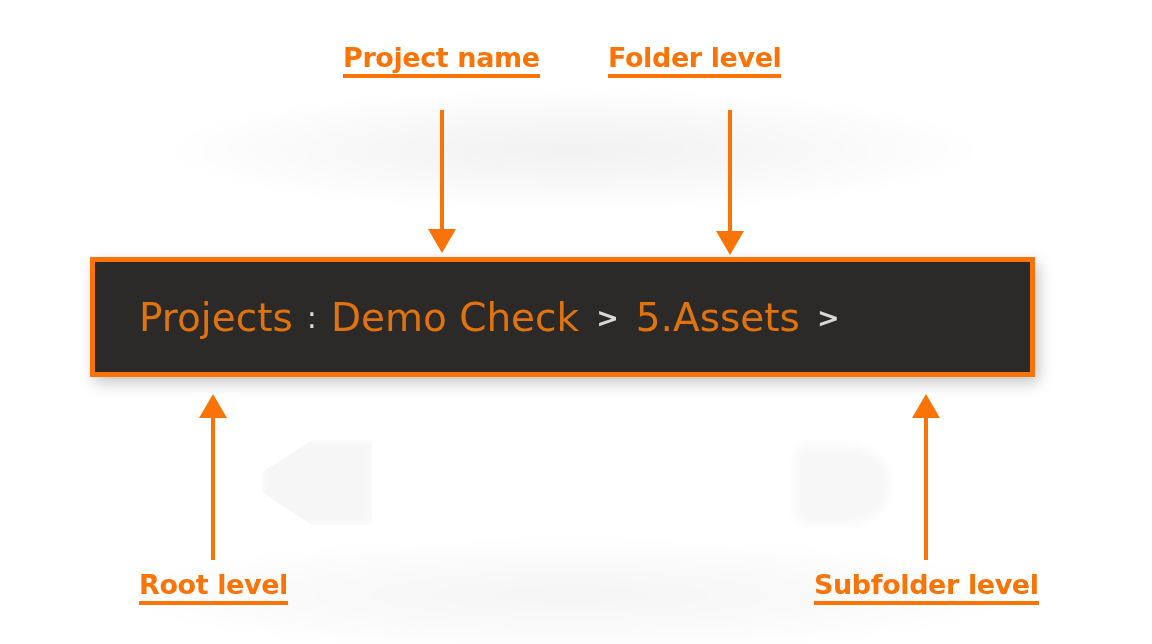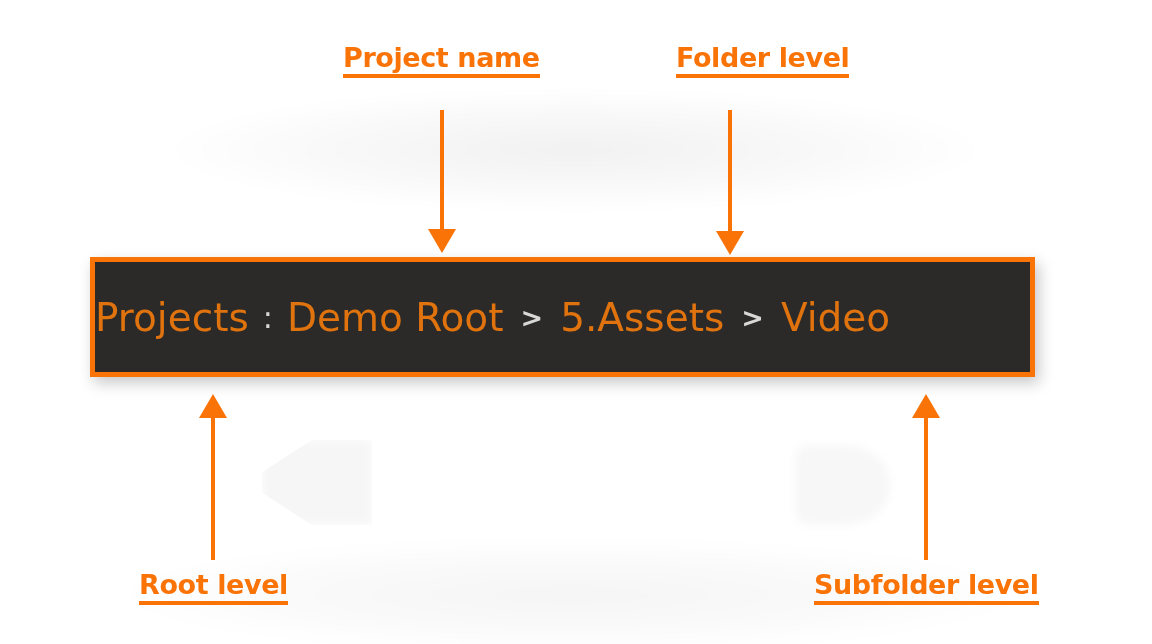--- a/index.html
+++ b/index.html
@@ -73,21 +73,21 @@
     letter-spacing: -0.4px;
     white-space: nowrap;
     line-height: 1;
   }
   .anno-label .txt {
     display: inline-block;
     border-bottom: 4px solid #f97306;
     padding-bottom: 3px;
   }
   #label-project-name { left: 343px; top: 44px; }
-  #label-folder-level { left: 676px; top: 44px; text-align: center; }
+  #label-folder-level { left: 608px; top: 44px; text-align: center; }
   #label-root-level   { left: 139px; top: 571px; text-align: right; }
   #label-subfolder-level { left: 814px; top: 571px; text-align: center; }
 
   
   .arrow {
     position: absolute;
     pointer-events: none;
   }
   .arrow .shaft {
     position: absolute;
@@ -133,20 +133,21 @@
     box-sizing: border-box;
     background: #2b2a28;
     border: 5px solid #f97306;
     box-shadow: 4px 6px 14px rgba(0,0,0,0.22);
     display: flex;
     align-items: center;
   }
   #breadcrumb-trail {
     display: flex;
     align-items: baseline;
+    padding-left: 44px;
     font-family: "DejaVu Sans", sans-serif;
     font-size: 39px;
     line-height: 1;
     white-space: nowrap;
   }
   .crumb {
     color: #e0730e;
     font-weight: normal;
   }
   .sep {
@@ -192,27 +193,26 @@
     <div class="shaft"></div>
     <div class="head"></div>
   </div>
 
   <div id="breadcrumb-bar">
     <div id="breadcrumb-trail">
 
       <span class="crumb">Projects</span>
       <span class="sep colon">:</span>
 
-      <span class="crumb">Demo Root</span>
+      <span class="crumb">Demo Check</span>
       <span class="sep chevron">&gt;</span>
 
       <span class="crumb">5.Assets</span>
       <span class="sep chevron">&gt;</span>
 
-      <span class="crumb">Video</span>
 
     </div>
   </div>
 
   <div class="arrow up" id="arrow-root-level">
     <div class="head"></div>
     <div class="shaft"></div>
   </div>
   <div class="anno-label" id="label-root-level">
     <span class="txt">Root level</span>

